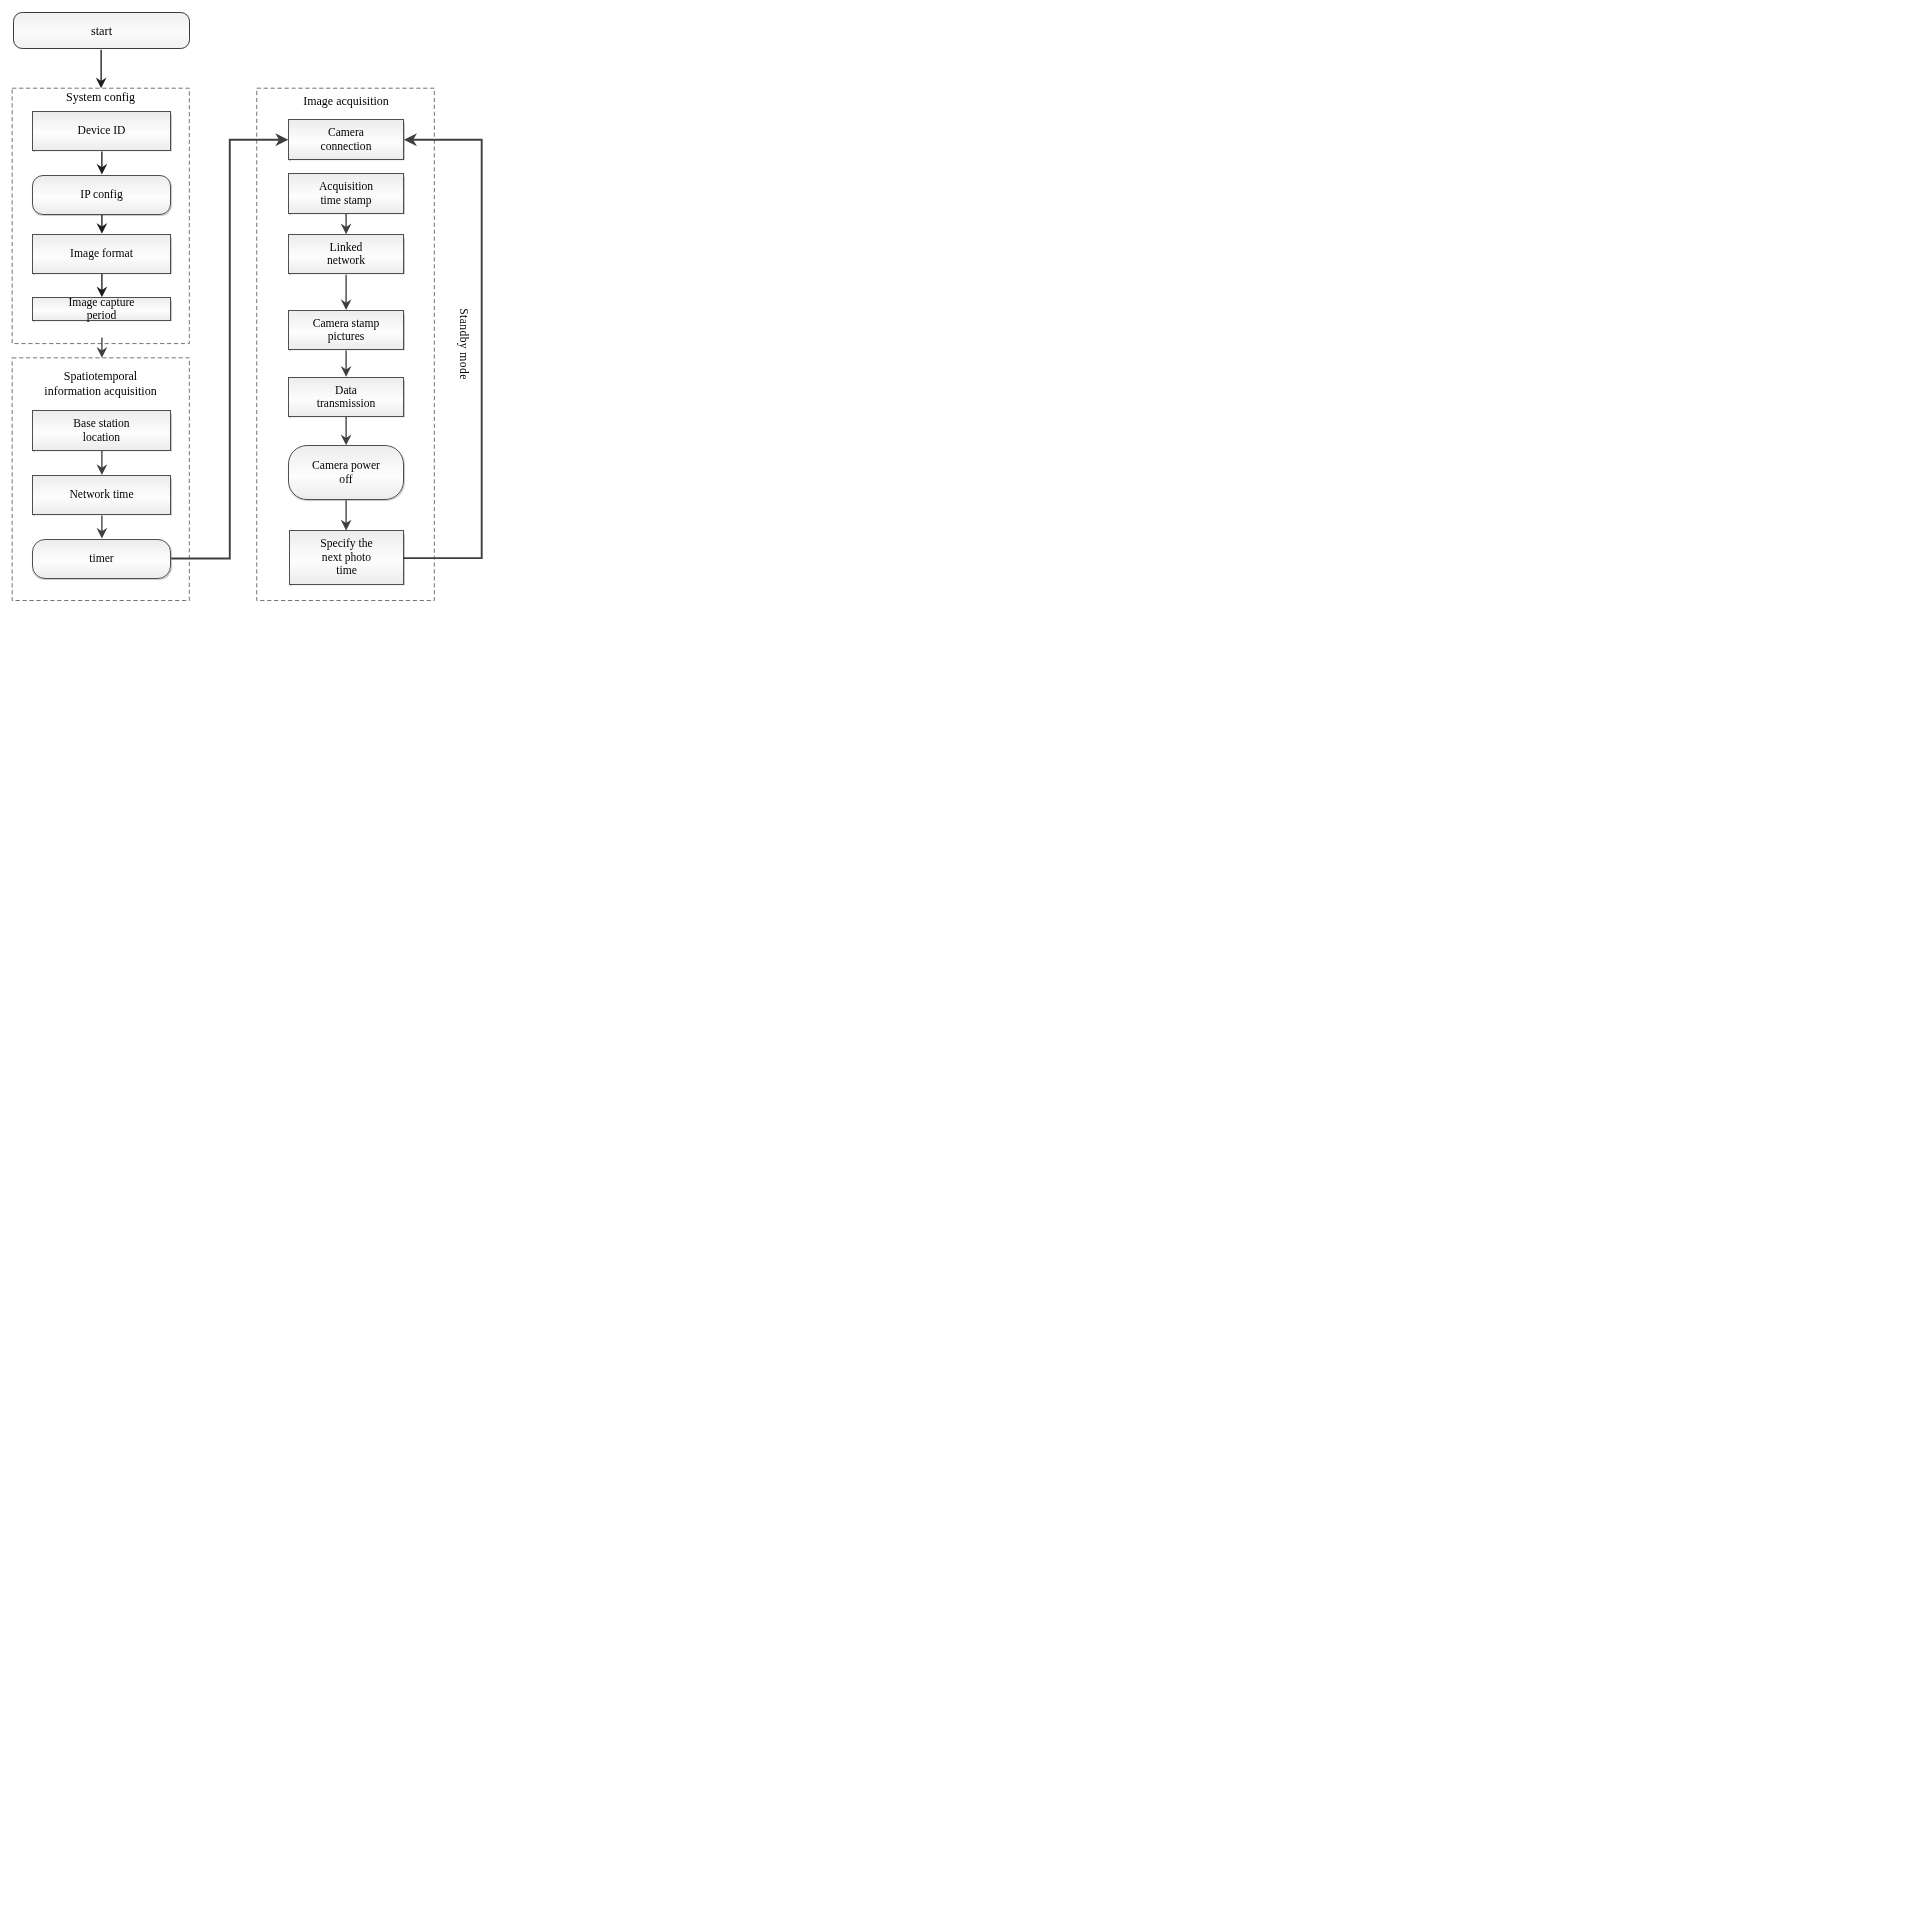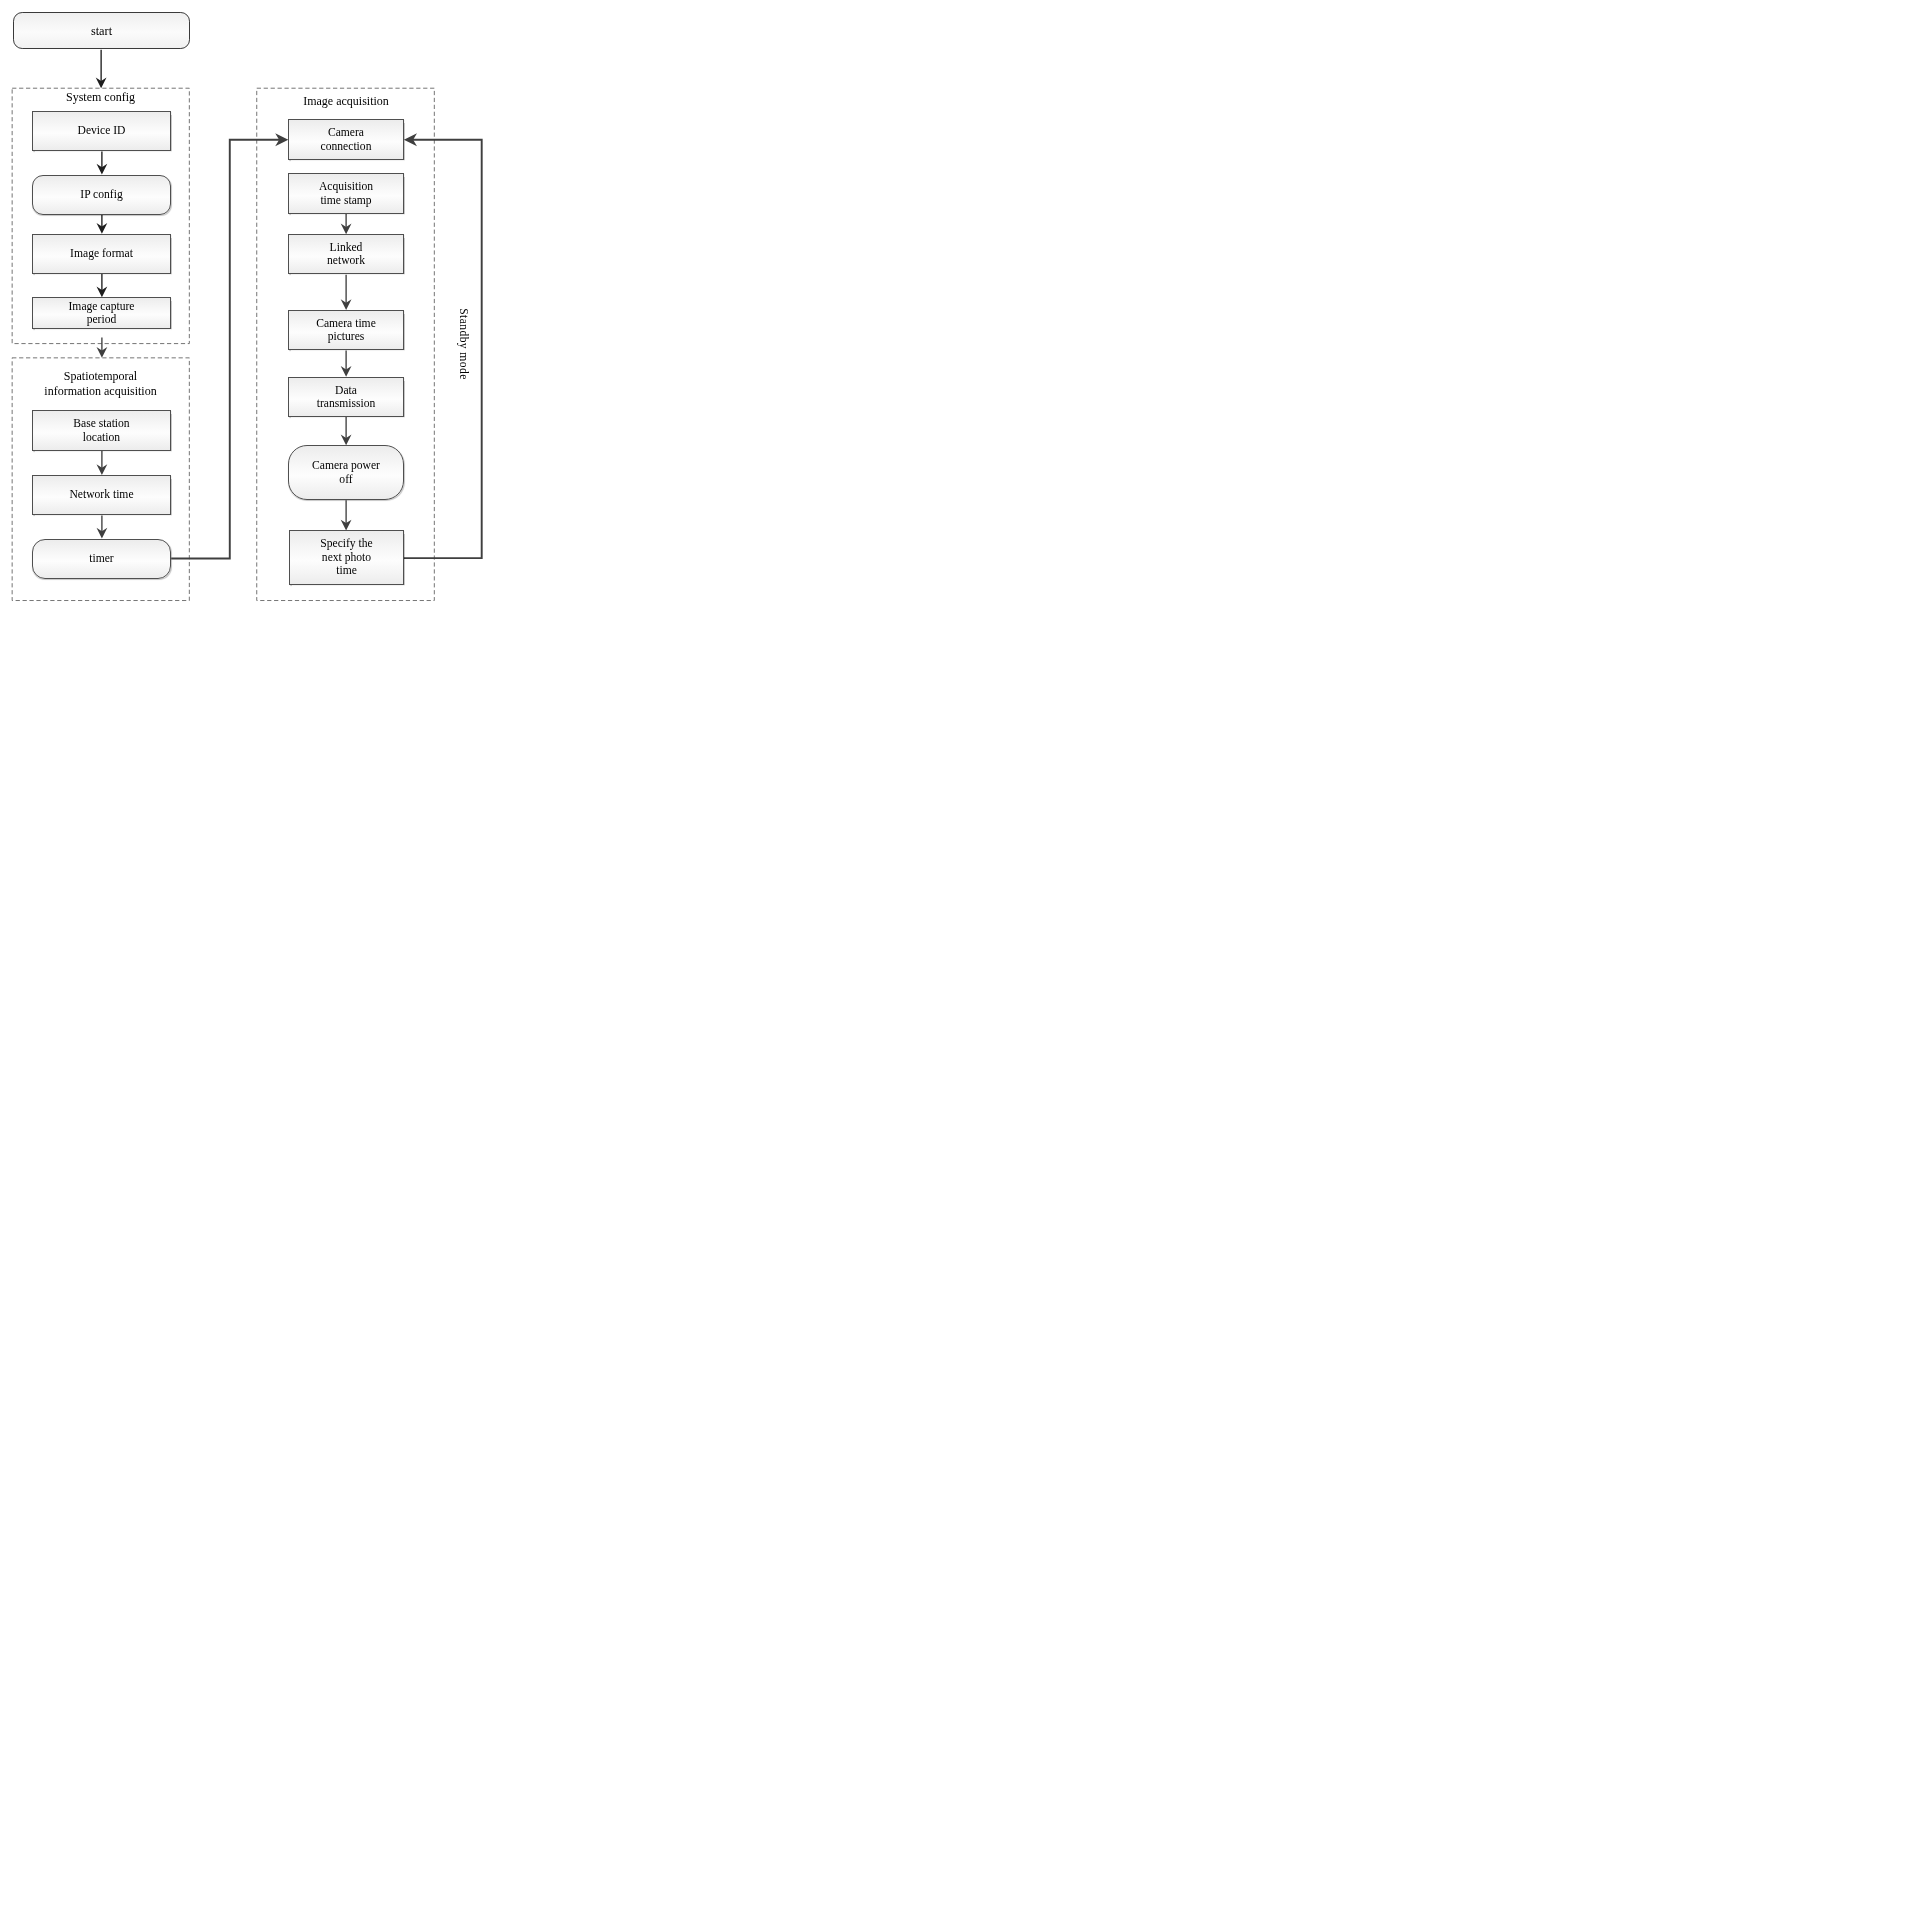--- a/index.html
+++ b/index.html
@@ -50,21 +50,21 @@
     writing-mode:vertical-rl;
     font-size:11.6px;
     letter-spacing:0.4px;
   }
 
   
   #n-start   {left:13px; top:12.3px;  width:177px;height:37px;}
   #n-device  {left:32px; top:111px; width:139px;height:40px;}
   #n-ip      {left:32px; top:175px; width:139px;height:40px;border-radius:11px;}
   #n-format  {left:32px; top:234px; width:139px;height:40px;}
-  #n-capture {left:32px; top:297px; width:139px;height:32px;}
+  #n-capture {left:32px; top:297px; width:139px;height:24px;}
   #n-base    {left:32px; top:410px;width:139px;height:41px;}
   #n-nettime {left:32px; top:475px;width:139px;height:40px;}
   #n-timer   {left:32px; top:539px;width:139px;height:40px;border-radius:13px;}
   #n-camconn {left:288px;top:119px; width:116px;height:41px;}
   #n-acqts   {left:288px;top:173px; width:116px;height:41px;}
   #n-linked  {left:288px;top:234px; width:116px;height:40px;}
   #n-took    {left:288px;top:310px; width:116px;height:40px;}
   #n-datatx  {left:288px;top:377px; width:116px;height:40px;}
   #n-poweroff{left:288px;top:445px;width:116px;height:55px;border-radius:19px;}
   #n-specify {left:289px;top:530px;width:115px;height:55px;}
@@ -170,21 +170,21 @@
   <div class="node" id="n-nettime">Network time</div>
   <div class="node" id="n-timer">timer</div>
 
   <div class="group-title" id="t-imgacq">Image acquisition</div>
   <div class="node" id="n-camconn">Camera
 connection</div>
   <div class="node" id="n-acqts">Acquisition
 time stamp</div>
   <div class="node" id="n-linked">Linked
 network</div>
-  <div class="node" id="n-took">Camera time
+  <div class="node" id="n-took">Camera stamp
 pictures</div>
   <div class="node" id="n-datatx">Data
 transmission</div>
   <div class="node" id="n-poweroff">Camera power
 off</div>
   <div class="node" id="n-specify">Specify the
 next photo
 time</div>
 
   <div class="standby">Standby mode</div>

